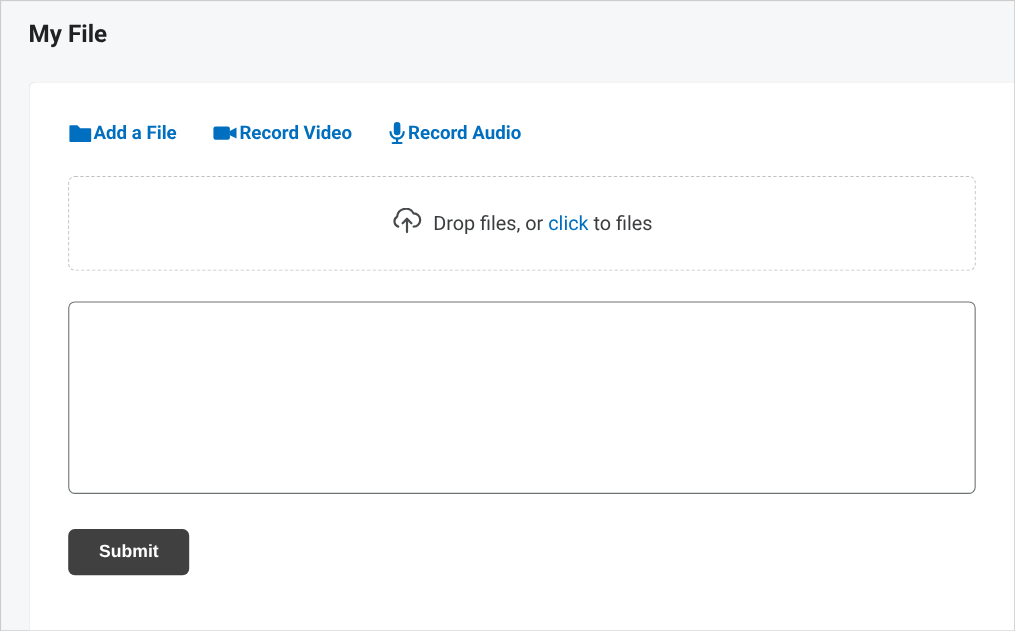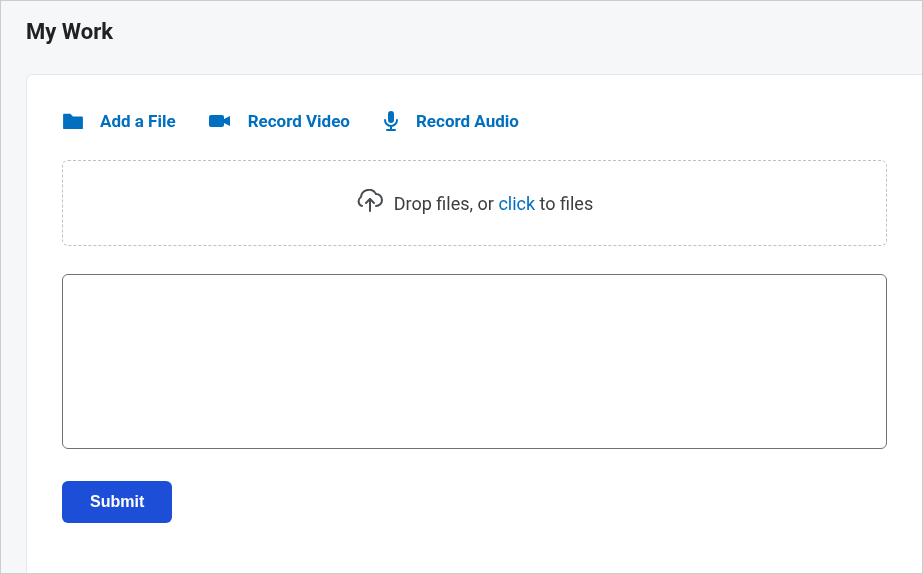--- a/index.html
+++ b/index.html
@@ -35,21 +35,21 @@
     }
     .actions-row {
       display: flex;
       align-items: center;
       gap: 32px;
       margin-bottom: 28px;
     }
     .action-link {
       display: inline-flex;
       align-items: center;
-      gap: 16px;
+      gap: 1px;
       color: #006fbf;
       font-size: 17px;
       font-weight: 700;
       text-decoration: none;
       cursor: pointer;
     }
     .action-icon {
       display: inline-flex;
       align-items: center;
       justify-content: center;
@@ -90,35 +90,35 @@
       border: 1px solid #6e7376;
       border-radius: 6px;
       padding: 10px;
       font-family: inherit;
       font-size: 15px;
       resize: none;
       outline: none;
     }
     .submit-button {
       margin-top: 28px;
-      background: #1d4ed8;
+      background: #404040;
       color: #ffffff;
       border: none;
       border-radius: 6px;
       padding: 12px 28px;
       font-size: 16px;
       font-weight: 700;
       cursor: pointer;
     }
   </style>
 </head>
 <body>
 
 <div class="page">
-  <h2 class="page-title">My Work</h2>
+  <h2 class="page-title">My File</h2>
 
   <div class="card">
 
     <div class="actions-row">
 
       <a class="action-link">
         <span class="action-icon">
           <svg width="22" height="18" viewBox="0 0 24 20" fill="currentColor">
             <path d="M2 2h7l3 3h10a1 1 0 0 1 1 1v12a1 1 0 0 1-1 1H2a1 1 0 0 1-1-1V3a1 1 0 0 1 1-1z"></path>
           </svg>

